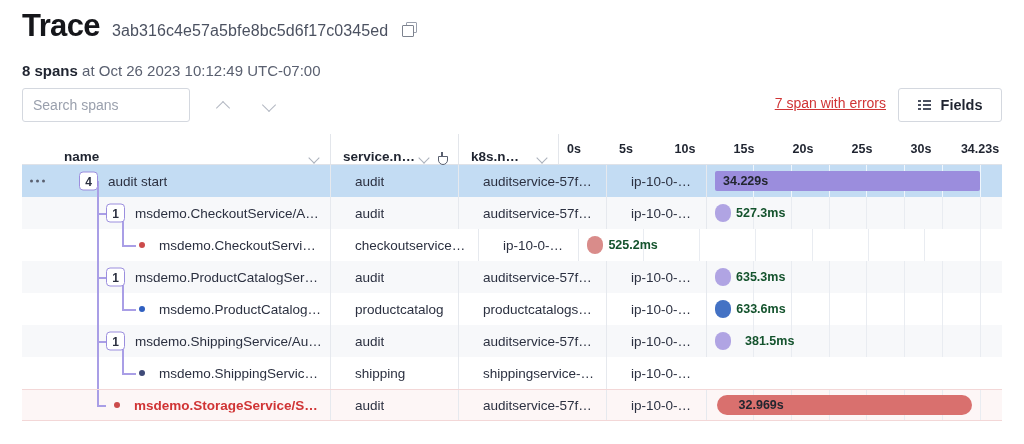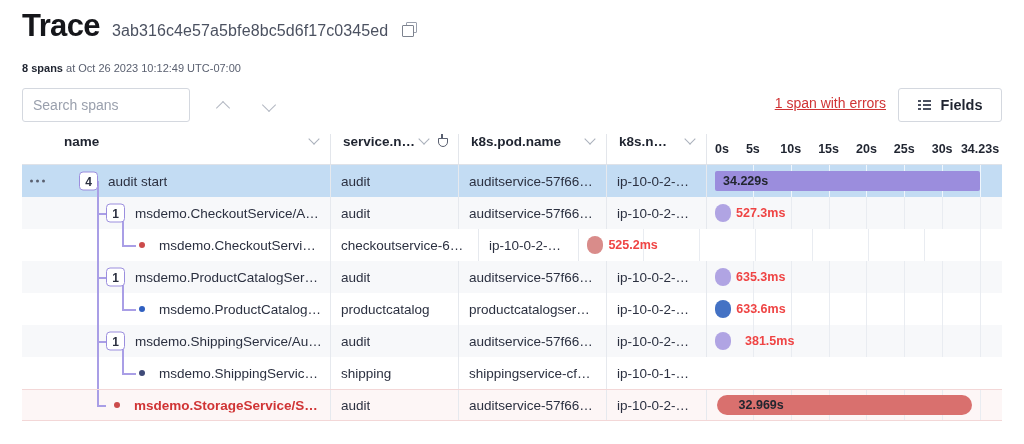--- a/index.html
+++ b/index.html
@@ -34,21 +34,21 @@
     position:absolute;left:4px;top:0;width:9px;height:9px;
     border:1.6px solid #9aa0ad;border-radius:1px;background:#fff;
   }
   .copy-icon .sq-front{
     position:absolute;left:0;top:3px;width:10px;height:10px;
     border:1.6px solid #7d838f;border-radius:1px;background:#fff;
   }
 
   .meta-line{
     position:absolute;left:22px;top:62px;
-    font-size:11px;color:#5a6070;white-space:nowrap;
+    font-size:15px;color:#5a6070;white-space:nowrap;
   }
   .meta-line .strong{color:#1f2430;font-weight:700;}
 
   
   .toolbar{position:absolute;left:22px;top:88px;right:22px;height:36px;}
   .search-input{
     position:absolute;left:0;top:0;width:168px;height:34px;
     border:1px solid #d4d8df;border-radius:3px;background:#fff;
     box-sizing:border-box;padding:0 10px;font-size:14px;color:#2b3040;
     font-family:"Liberation Sans","DejaVu Sans",sans-serif;
@@ -92,21 +92,21 @@
   
   .table{
     position:absolute;left:22px;top:134px;width:980px;
   }
   .thead{
     display:flex;height:30px;align-items:center;
     border-bottom:1px solid #dfe2e8;
   }
   .th{
     font-size:13.5px;font-weight:700;color:#1f2430;
-    display:flex;align-items:flex-start;height:30px;box-sizing:border-box;
+    display:flex;align-items:flex-end;height:30px;box-sizing:border-box;
     padding:0 10px;position:relative;
   }
   .th + .th{border-left:1px solid #e3e6eb;padding-left:12px;}
   .th .cap{white-space:nowrap;overflow:hidden;text-overflow:ellipsis;}
   .th .hdr-chev{
     margin-left:auto;width:11px;height:11px;position:relative;flex:none;
   }
   .th .hdr-chev::before{
     content:"";position:absolute;left:1px;top:1px;width:7px;height:7px;
     border-right:1.5px solid #aab0bb;border-bottom:1.5px solid #aab0bb;
@@ -152,21 +152,21 @@
   .cell{
     font-size:13.5px;color:#2b3040;display:flex;align-items:center;
     box-sizing:border-box;padding:0 10px;overflow:hidden;
   }
   .cell + .cell{border-left:1px solid #e6e9ee;}
   .cell.c-name{width:308px;padding:0;position:relative;}
   .cell.c-service{width:128px;}
   .cell.c-pod{width:148px;}
   .cell.c-node{width:100px;}
   .cell.c-timeline{flex:1;padding:0;position:relative;}
-  .cell .txt{white-space:nowrap;overflow:hidden;text-overflow:ellipsis;display:block;}
+  .cell .txt{white-space:nowrap;overflow:hidden;text-overflow:ellipsis;display:block;margin-left:14px;}
   .dots{
     position:absolute;left:8px;top:50%;transform:translateY(-50%);
     display:flex;gap:3px;cursor:pointer;
   }
   .dots b{width:3px;height:3px;border-radius:50%;background:#5a6070;display:block;}
   .kid-badge{
     position:absolute;top:50%;transform:translateY(-50%);
     min-width:19px;height:19px;border:1.4px solid #9b8ede;border-radius:4px;
     background:#fff;display:flex;align-items:center;justify-content:center;
     font-size:12px;font-weight:700;color:#2b3040;cursor:pointer;
@@ -194,21 +194,21 @@
     position:absolute;top:0;bottom:0;width:1px;background:#e9ecf1;
   }
   .row.selected .grid span{background:#ffffff;opacity:.75;}
   .bar{
     position:absolute;top:50%;transform:translateY(-50%);
     height:20px;border-radius:2px;
   }
   .bar.rounded{border-radius:11px;}
   .bar-label{
     position:absolute;top:50%;transform:translateY(-50%);
-    font-size:12.5px;font-weight:700;color:#ef4444;white-space:nowrap;
+    font-size:12.5px;font-weight:700;color:#14532d;white-space:nowrap;
   }
   .bar-label.inside{color:#22262f;}
   .mini{
     position:absolute;top:50%;transform:translateY(-50%);
     width:16px;height:18px;border-radius:9px;
     box-sizing:border-box;
   }
 </style>
 </head>
 <body>
@@ -229,21 +229,21 @@
   </div>
 
   <div class="toolbar">
     <input class="search-input" type="text" placeholder="Search spans" style="">
     <div class="nav-btn prev">
       <span class="chev up"></span>
     </div>
     <div class="nav-btn next">
       <span class="chev down"></span>
     </div>
-    <a class="errors-link">1 span with errors</a>
+    <a class="errors-link">7 span with errors</a>
     <div class="fields-btn">
       <span class="fields-icon">
         <i class="r0"></i>
           <i class="l r0"></i>
         <i class="r1"></i>
           <i class="l r1"></i>
         <i class="r2"></i>
           <i class="l r2"></i>
       </span>
       <span class="label">Fields</span>
@@ -253,24 +253,20 @@
   <div class="table">
     <div class="thead">
       <div class="th c-name">
         <span class="cap" style="margin-left:32px">name</span>
         <span class="hdr-chev"></span>
       </div>
       <div class="th c-service">
         <span class="cap">service.na…</span>
         <span class="hdr-chev"></span>
         <span class="sort-icon"></span>
-      </div>
-      <div class="th c-pod">
-        <span class="cap">k8s.pod.name</span>
-        <span class="hdr-chev"></span>
       </div>
       <div class="th c-node">
         <span class="cap">k8s.node…</span>
         <span class="hdr-chev"></span>
       </div>
       <div class="th c-timeline">
         <div class="ticks" id="ticks">
             <div class="tick first" style="left: 8px;">0s</div>
             <div class="tick" style="left: calc(14.2857% + 3.71429px);">5s</div>
             <div class="tick" style="left: calc(28.5714% - 0.571429px);">10s</div>

